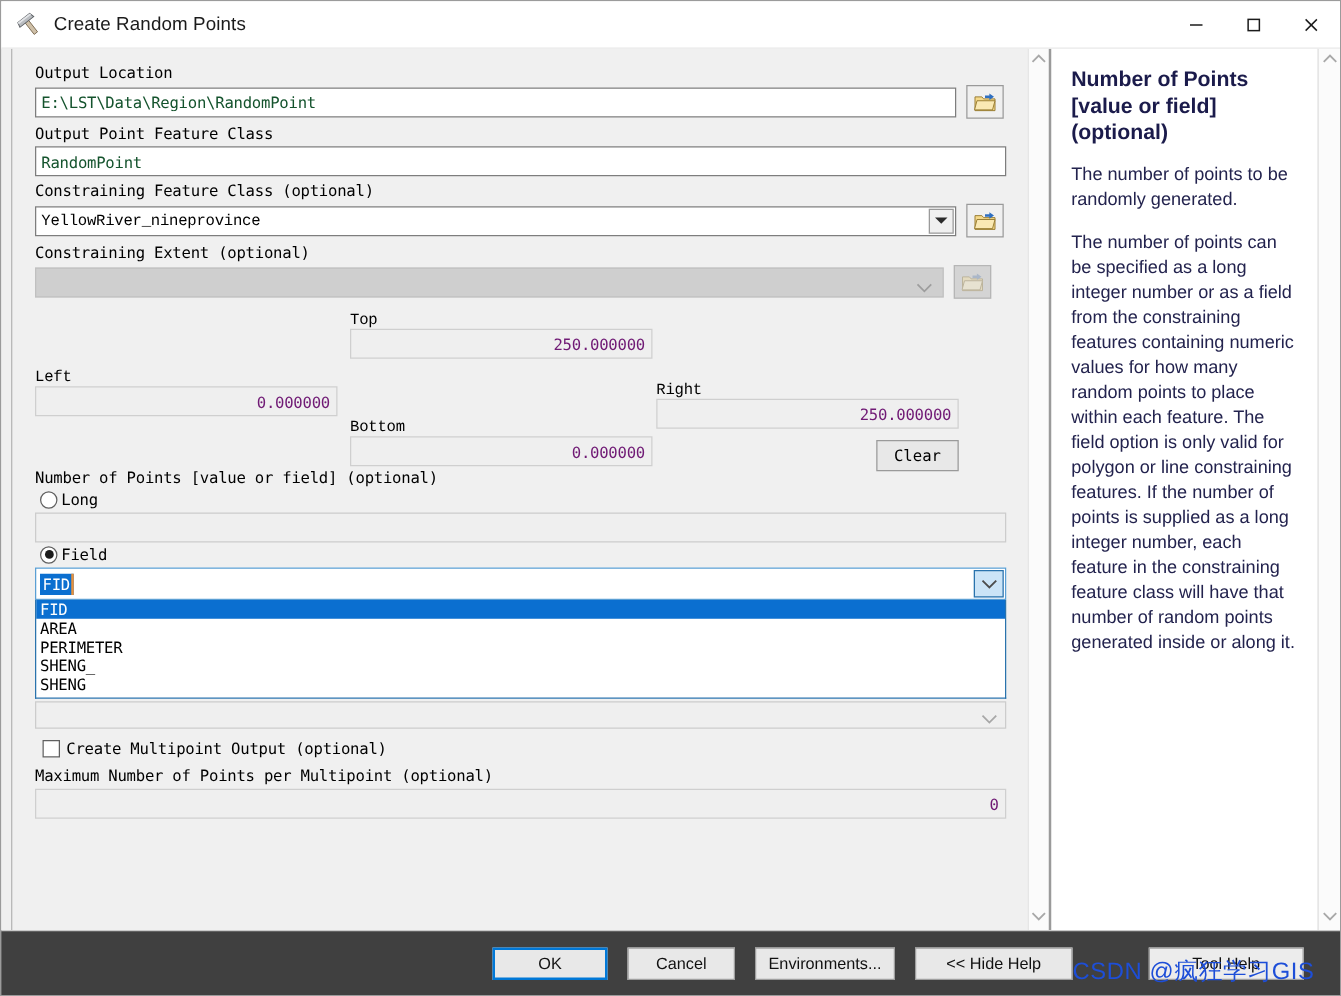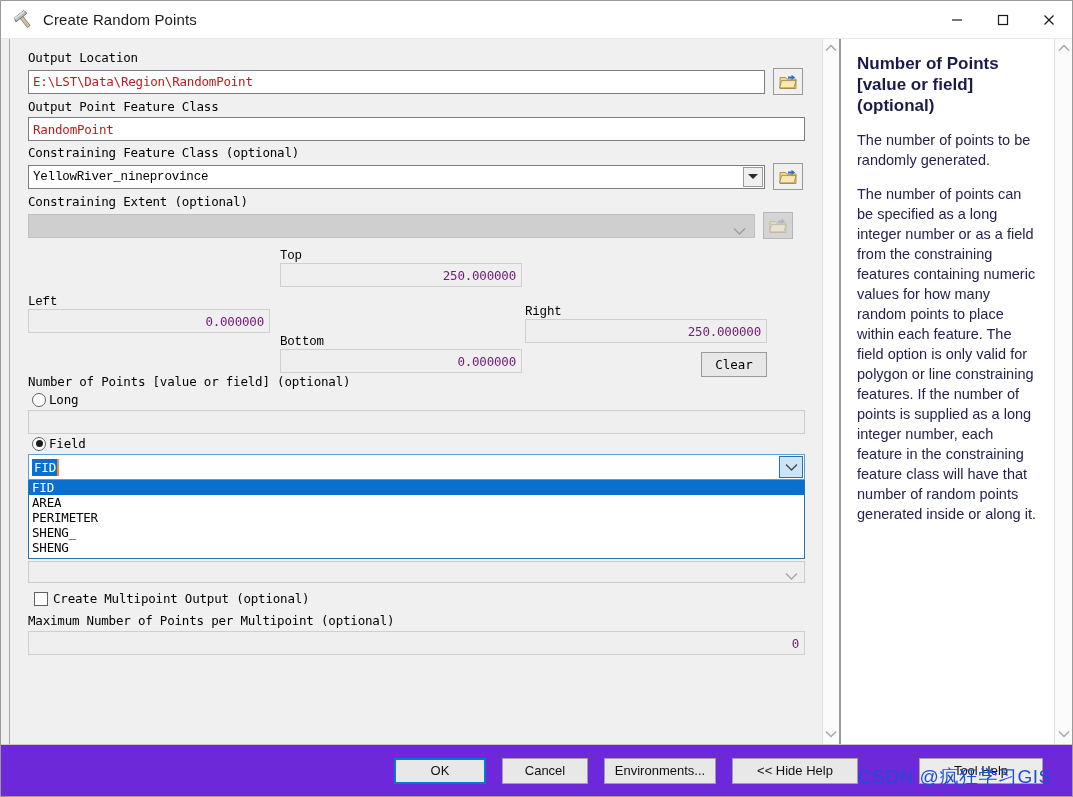--- a/index.html
+++ b/index.html
@@ -99,21 +99,21 @@
 
   .row { display: flex; align-items: center; gap: 8px; }
 
   input.tb, .tb {
     height: 24px;
     background: #ffffff;
     border: 1px solid #7d7d7d;
     font-family: "DejaVu Sans Mono", "Liberation Mono", monospace;
     font-size: 12.5px;
     letter-spacing: -0.2px;
-    color: #b91c1c;
+    color: #14532d;
     padding: 0 4px;
     outline: none;
     line-height: 22px;
   }
   .tb.wide { width: 737px; }
   .tb.full { width: 777px; }
   .tb.empty-dis {
     background: #efefef;
     border: 1px solid #cccccc;
   }
@@ -300,21 +300,21 @@
     font-family: "Liberation Sans", sans-serif;
     font-size: 14.5px;
     line-height: 20px;
     color: #23234e;
     margin: 0 0 14px 0;
   }
 
   
   .footer {
     height: 52px; min-height: 52px;
-    background: #6d28d9;
+    background: #404040;
     border-top: 1px solid #c9c9c9;
     display: flex; align-items: center;
     position: relative;
   }
   .btn {
     height: 26px;
     background: #e8e8e8;
     border: 1px solid #a0a0a0;
     font-family: "Liberation Sans", sans-serif;
     font-size: 13px;

